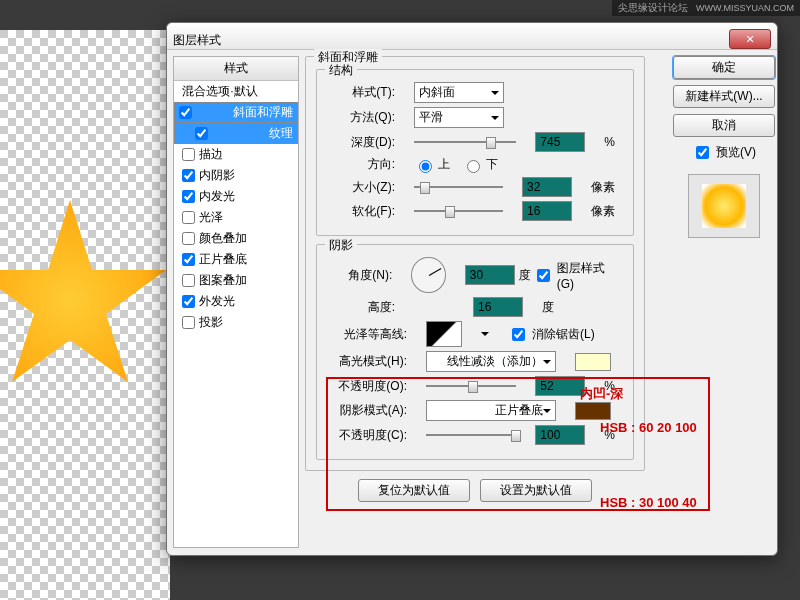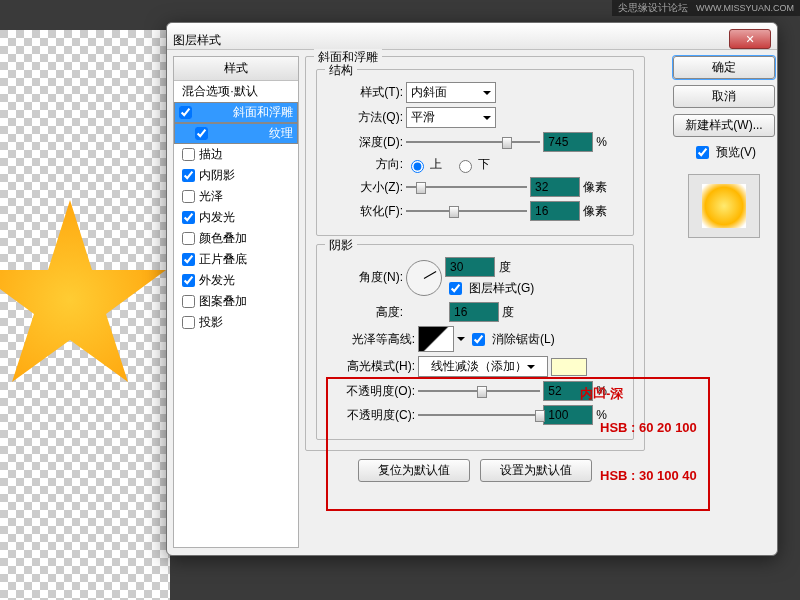--- a/index.html
+++ b/index.html
@@ -14,34 +14,34 @@
 .body{display:flex;height:504px}
 .styles-panel{width:124px;border:1px solid #b0b0b0;margin:6px;background:#fff}
 .sp-head{background:linear-gradient(#f8f8f8,#e0e0e0);border-bottom:1px solid #c0c0c0;padding:3px 6px;text-align:center;font-size:12px}
 .sp-item{padding:2px 4px 2px 8px;display:flex;align-items:center;gap:4px;cursor:pointer}
 .sp-item.sel{background:#3399ff;color:#fff}
 .sp-item.sub{padding-left:20px}
 .sp-item input{margin:0}
 .main{flex:1;padding:6px 6px 6px 0;position:relative}
 .grp{border:1px solid #b8b8b8;border-radius:2px;margin-bottom:8px;padding:8px 10px 10px;position:relative}
 .grp-title{position:absolute;top:-8px;left:8px;background:#f0f0f0;padding:0 4px;font-size:12px}
-.row{display:flex;align-items:center;margin:4px 16px;gap:3px}
+.row{display:flex;align-items:center;margin:4px 8px;gap:19px}
 .lbl{width:60px;text-align:right}
 .sel{background:#fff;border:1px solid #888;padding:1px 4px;min-width:80px;display:flex;align-items:center;justify-content:space-between;cursor:pointer}
 .caret{border-top:4px solid #000;border-left:4px solid transparent;border-right:4px solid transparent;display:inline-block}
 .slider{flex:1;height:2px;background:#888;position:relative;max-width:140px}
 .slider .thumb{position:absolute;top:-4px;width:8px;height:10px;background:linear-gradient(#fff,#ccc);border:1px solid #888;transform:translateX(-50%)}
 .num{width:40px;border:1px solid #888;background:#0f766e;padding:2px 4px;text-align:left}
 .unit{font-size:12px}
 .radio-wrap{display:flex;gap:12px;align-items:center}
 .radio-wrap label{display:flex;align-items:center;gap:3px}
 .angle-ctl{width:34px;height:34px;border:1px solid #888;border-radius:50%;background:#f4f4f4;position:relative}
 .angle-ctl::after{content:'';position:absolute;left:50%;top:50%;width:14px;height:1px;background:#000;transform-origin:left;transform:rotate(-30deg)}
 .contour-thumb{width:34px;height:24px;border:1px solid #888;background:linear-gradient(135deg,#000 48%,#fff 52%);cursor:pointer}
-.sel-wide{background:#fff;border:1px solid #888;padding:1px 4px;width:120px;display:flex;align-items:center;justify-content:center;cursor:pointer}
+.sel-wide{background:#fff;border:1px solid #888;padding:1px 4px;width:120px;display:flex;align-items:center;justify-content:flex-end;cursor:pointer}
 .swatch{width:34px;height:16px;border:1px solid #888;cursor:pointer}
 .rightcol{position:absolute;right:0;top:6px;width:106px;display:flex;flex-direction:column;gap:6px;align-items:center}
 .btn{width:100px;padding:2px 0;background:linear-gradient(#fdfdfd,#e2e2e2);border:1px solid #888;border-radius:3px;text-align:center;cursor:pointer}
 .btn.primary{box-shadow:0 0 0 1px #4aa3ff}
 .preview-box{width:70px;height:62px;border:1px solid #aaa;background:#e6e6e6;display:flex;align-items:center;justify-content:center;margin-top:6px}
 .preview-sq{width:44px;height:44px;background:radial-gradient(circle at 50% 50%,#ffea70,#ffb800 60%,#fff 90%)}
 .chk{display:flex;align-items:center;gap:4px}
 .highlight-box{position:absolute;border:2px solid #d00000;pointer-events:none}
 .anno{position:absolute;color:#d00000;font-size:13px;font-weight:bold}
 .bottom-btns{display:flex;gap:10px;justify-content:center;margin-top:6px}
@@ -80,42 +80,42 @@
         </div>
     <div class="sp-item">
           <input type="checkbox" style="">
           <span>描边</span>
         </div>
     <div class="sp-item">
           <input type="checkbox" checked="" style="">
           <span>内阴影</span>
         </div>
     <div class="sp-item">
+          <input type="checkbox" checked="" style="">
+          <span>内发光</span>
+        </div>
+    <div class="sp-item">
           <input type="checkbox" style="">
           <span>光泽</span>
         </div>
     <div class="sp-item">
-          <input type="checkbox" checked="" style="">
-          <span>内发光</span>
-        </div>
-    <div class="sp-item">
           <input type="checkbox" style="">
           <span>颜色叠加</span>
         </div>
     <div class="sp-item">
           <input type="checkbox" checked="" style="">
           <span>正片叠底</span>
         </div>
     <div class="sp-item">
+          <input type="checkbox" style="">
+          <span>图案叠加</span>
+        </div>
+    <div class="sp-item">
           <input type="checkbox" checked="" style="">
           <span>外发光</span>
-        </div>
-    <div class="sp-item">
-          <input type="checkbox" style="">
-          <span>图案叠加</span>
         </div>
     <div class="sp-item">
           <input type="checkbox" style="">
           <span>投影</span>
         </div>
   </div>
 
   <div class="main">
    <div class="main-inner">
     <div class="grp">
@@ -173,21 +173,21 @@
           <div class="num">16</div>
           <span class="unit">像素</span>
               </div>
       </div>
 
       <div class="grp" style="margin:0">
         <div class="grp-title">阴影</div>
         <div class="row">
                 <span class="lbl">角度(N):</span>
           <div class="angle-ctl"></div>
-          <div style="display:flex;flex-direction:column;gap:2px">
+          <div style="display:flex;flex-direction:row;gap:2px">
             <div style="display:flex;gap:4px;align-items:center">
                     <div class="num">30</div>
                     <span class="unit">度</span>
                   </div>
             <label class="chk">
                     <input type="checkbox" checked="" style="">
                     <span>图层样式(G)</span>
                   </label>
           </div>
               </div>
@@ -216,47 +216,55 @@
               </div>
         <div class="row">
                 <span class="lbl" style="width:72px">不透明度(O):</span>
           <div class="slider">
                   <div class="thumb" style="left:52%"></div>
                 </div>
           <div class="num">52</div>
           <span class="unit">%</span>
               </div>
         <div class="row">
+                <span class="lbl" style="width:72px">阴影模式(A):</span>
+          <div class="sel-wide">
+                  <span>正片叠底</span>
+                  <span class="caret"></span>
+                </div>
+          <div class="swatch" style="background:#663300"></div>
+              </div>
+        <div class="row">
                 <span class="lbl" style="width:72px">不透明度(C):</span>
           <div class="slider">
                   <div class="thumb" style="left:100%"></div>
                 </div>
           <div class="num">100</div>
           <span class="unit">%</span>
               </div>
       </div>
     </div>
     <div class="bottom-btns">
       <div class="btn">复位为默认值</div>
       <div class="btn">设置为默认值</div>
     </div>
    </div>
 
    <div class="rightcol">
      <div class="btn primary">确定</div>
+     <div class="btn">新建样式(W)...</div>
      <div class="btn">取消</div>
-     <div class="btn">新建样式(W)...</div>
      <label class="chk">
             <input type="checkbox" checked="" style="">
             <span>预览(V)</span>
           </label>
      <div class="preview-box">
             <div class="preview-sq"></div>
           </div>
    </div>
   </div>
  </div>
 </div>
 
 <div class="highlight-box" style="left:326px;top:377px;width:380px;height:130px"></div>
 <div class="anno" style="left:580px;top:385px">内凹-深</div>
 <div class="anno" style="left:600px;top:420px">HSB : 60 20 100</div>
-<div class="anno" style="left:600px;top:468px">HSB : 30 100 40</div>
+<div class="anno" style="left:600px;top:495px">HSB : 30 100 40</div>
 
 </body></html>

